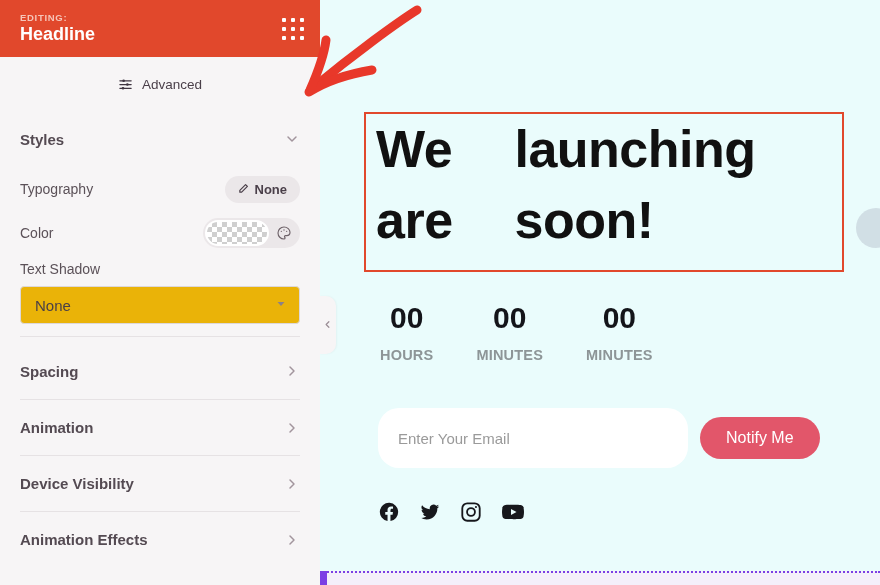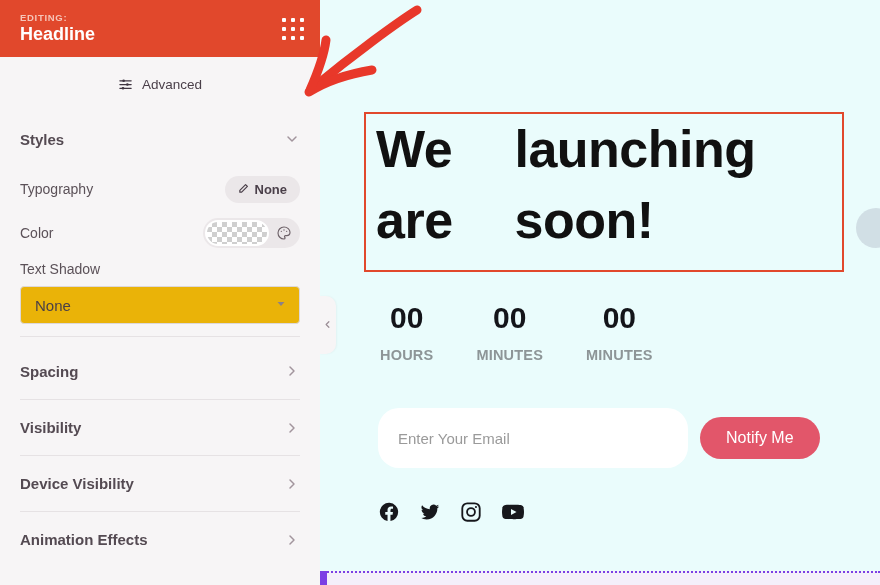--- a/index.html
+++ b/index.html
@@ -439,21 +439,21 @@
       <div class="section-row">
         <span class="section-title">Spacing</span>
         <span class="chev">
           <svg width="16" height="16" viewBox="0 0 24 24" fill="none" stroke="currentColor" stroke-width="2.2" stroke-linecap="round" stroke-linejoin="round">
               <polyline points="9 6 15 12 9 18"></polyline>
             </svg>
         </span>
       </div>
 
       <div class="section-row">
-        <span class="section-title">Visibility</span>
+        <span class="section-title">Animation</span>
         <span class="chev">
           <svg width="16" height="16" viewBox="0 0 24 24" fill="none" stroke="currentColor" stroke-width="2.2" stroke-linecap="round" stroke-linejoin="round">
               <polyline points="9 6 15 12 9 18"></polyline>
             </svg>
         </span>
       </div>
 
       <div class="section-row">
         <span class="section-title">Device Visibility</span>
         <span class="chev">

